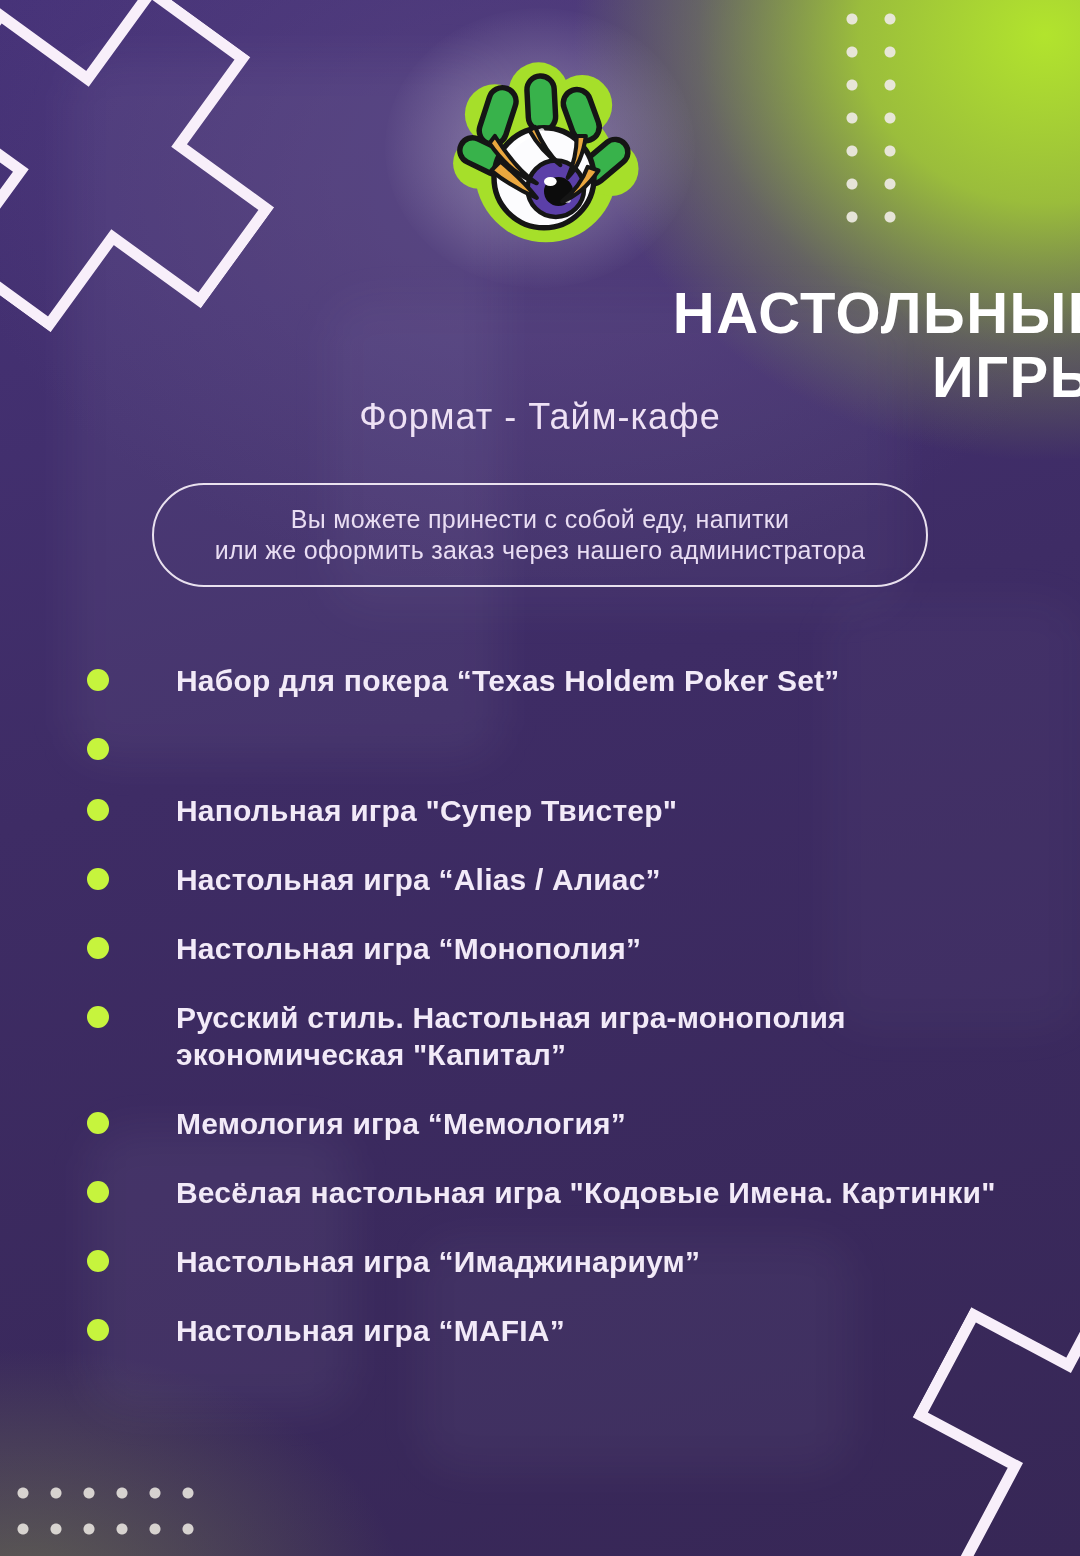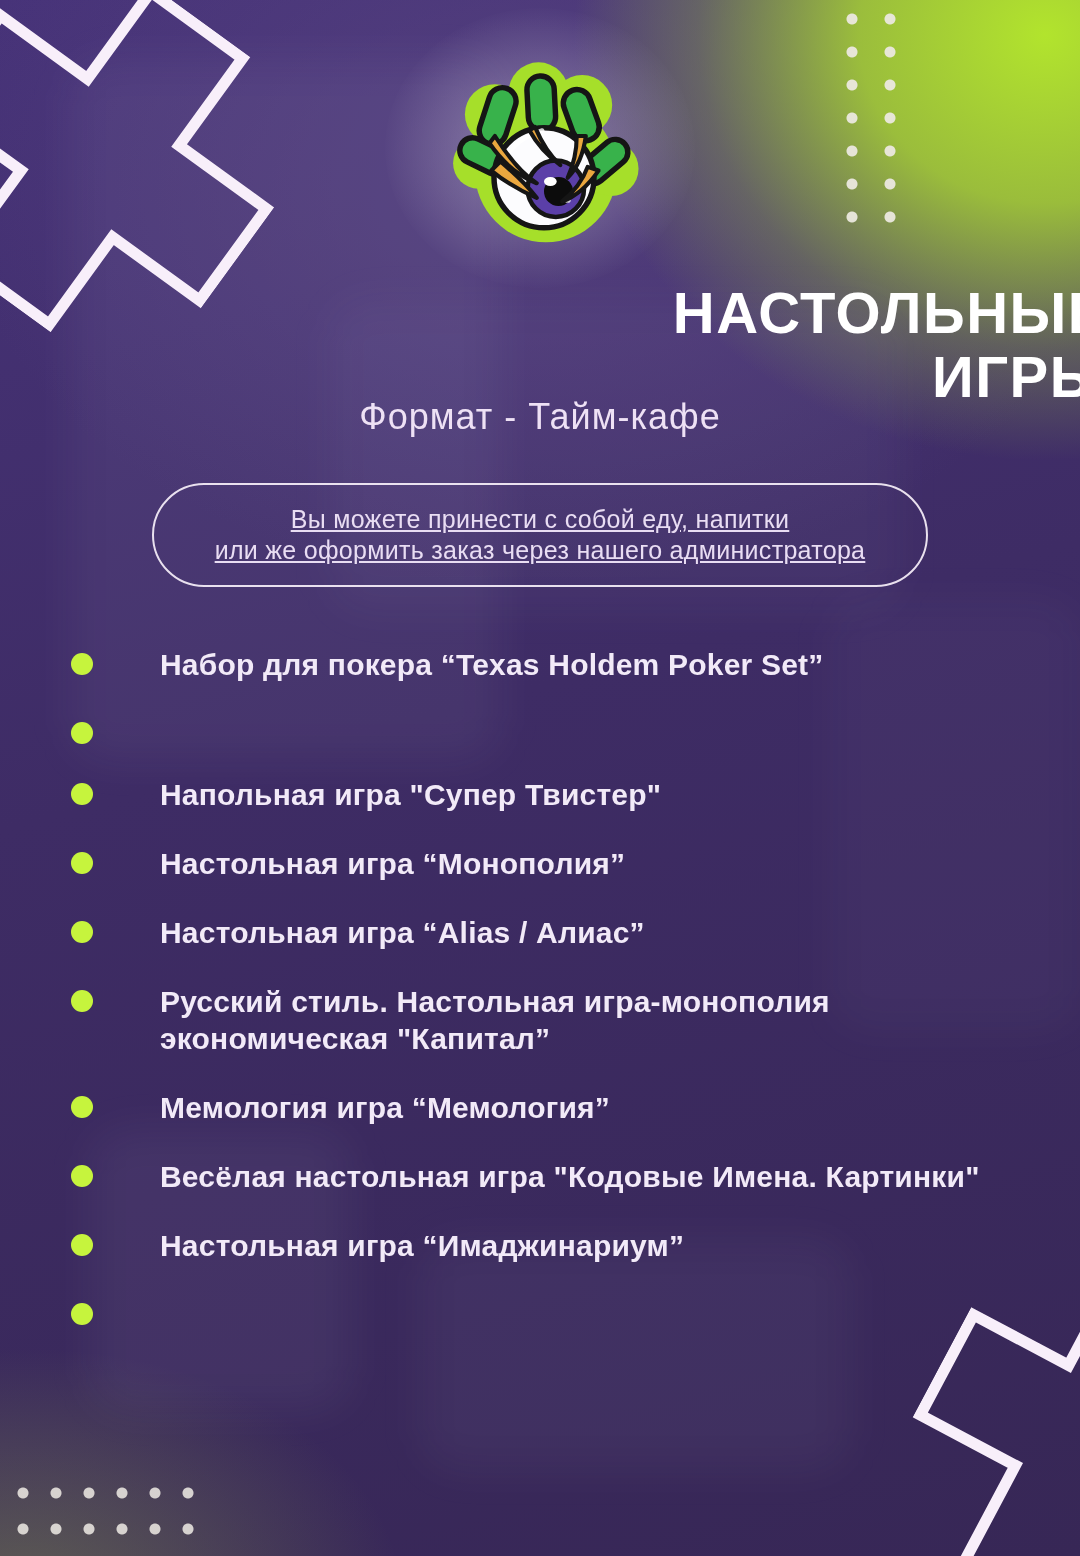--- a/index.html
+++ b/index.html
@@ -48,24 +48,24 @@
     position:absolute;top:396px;left:0;width:100%;text-align:center;
     font-size:36px;font-weight:400;letter-spacing:1px;color:#eee1f5;
   }
   .notice{
     position:absolute;top:483px;left:152px;width:776px;height:104px;box-sizing:border-box;
     border:2px solid rgba(247,240,250,.92);border-radius:56px;
     display:flex;align-items:center;justify-content:center;text-align:center;
   }
   .notice p{
     margin:0;font-size:25px;line-height:31px;letter-spacing:.3px;color:#e9ddf3;
-    white-space:pre-line;font-weight:400;text-decoration:underline;
+    white-space:pre-line;font-weight:400;
   }
   ul.games{
-    position:absolute;top:646px;left:0;right:0;margin:0;list-style:none;
+    position:absolute;top:646px;left:0;right:0;margin:16px;list-style:none;
     padding:0 36px 0 71px;
   }
   ul.games li{display:flex;align-items:flex-start;margin-bottom:32px;}
   .bullet{
     flex:none;width:22px;height:22px;border-radius:50%;background:#c6f43d;
     margin-top:7px;margin-right:67px;
   }
   .game-text{
     font-size:30px;line-height:37px;font-weight:600;letter-spacing:.2px;
     color:#f2eaf8;white-space:pre-line;
@@ -143,26 +143,26 @@
       <span class="bullet"></span>
     </li>
 
     <li>
       <span class="bullet"></span>
       <span class="game-text">Напольная игра "Супер Твистер"</span>
     </li>
 
     <li>
       <span class="bullet"></span>
-      <span class="game-text">Настольная игра “Монополия”</span>
+      <span class="game-text">Настольная игра “Alias / Алиас”</span>
     </li>
 
     <li>
       <span class="bullet"></span>
-      <span class="game-text">Настольная игра “Alias / Алиас”</span>
+      <span class="game-text">Настольная игра “Монополия”</span>
     </li>
 
     <li>
       <span class="bullet"></span>
       <span class="game-text">Русский стиль. Настольная игра-монополия
 экономическая "Капитал”</span>
     </li>
 
     <li>
       <span class="bullet"></span>
@@ -174,16 +174,17 @@
       <span class="game-text">Весёлая настольная игра "Кодовые Имена. Картинки"</span>
     </li>
 
     <li>
       <span class="bullet"></span>
       <span class="game-text">Настольная игра “Имаджинариум”</span>
     </li>
 
     <li>
       <span class="bullet"></span>
+      <span class="game-text">Настольная игра “MAFIA”</span>
     </li>
   </ul>
 
 </div>
 
 </body></html>

